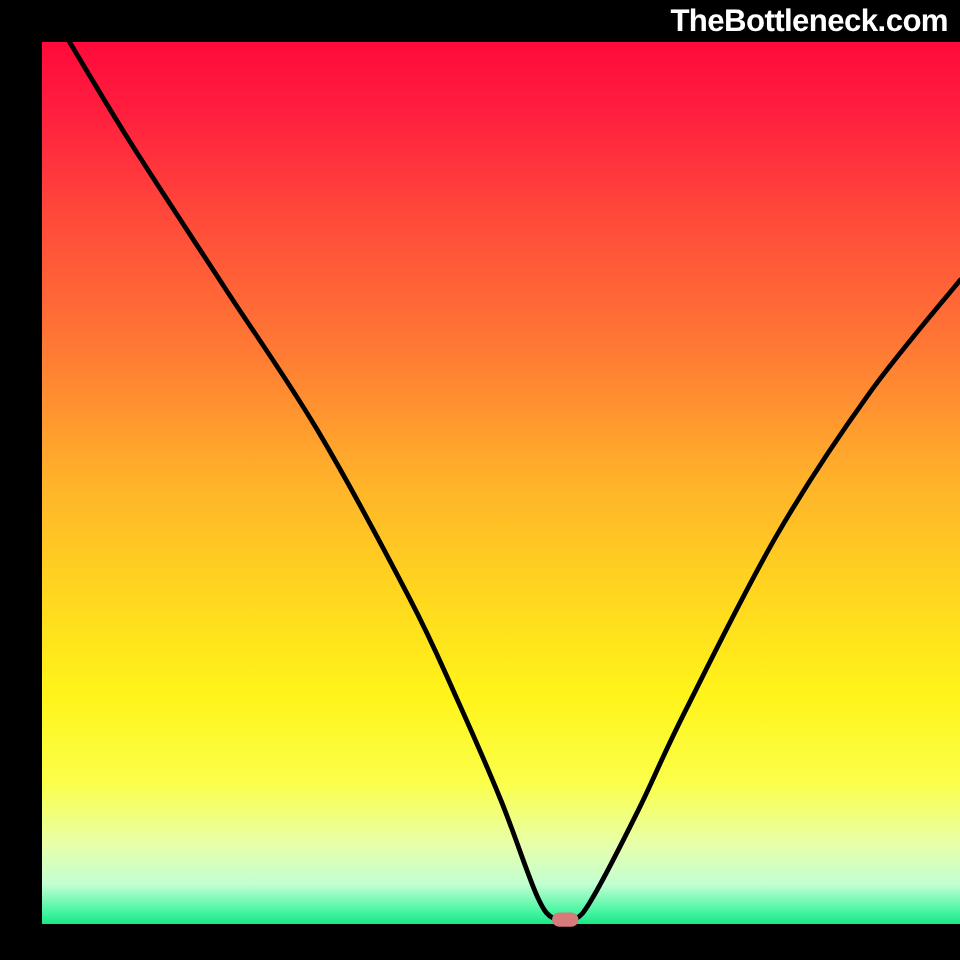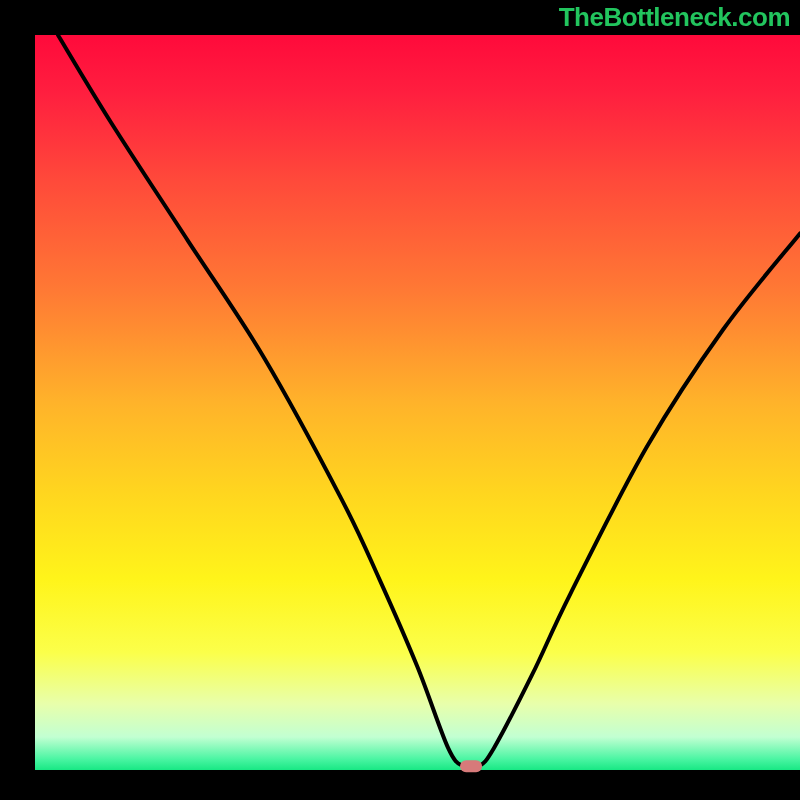--- a/index.html
+++ b/index.html
@@ -13,21 +13,21 @@
   }
   .chart-container {
     position: relative;
     width: 800px;
     height: 800px;
   }
   .watermark {
     position: absolute;
     top: 2px;
     right: 10px;
-    color: #22c55e;
+    color: #ffffff;
     font-size: 26px;
     font-weight: bold;
     z-index: 10;
     letter-spacing: -0.5px;
   }
   svg {
     display: block;
   }
 </style>
 </head>

